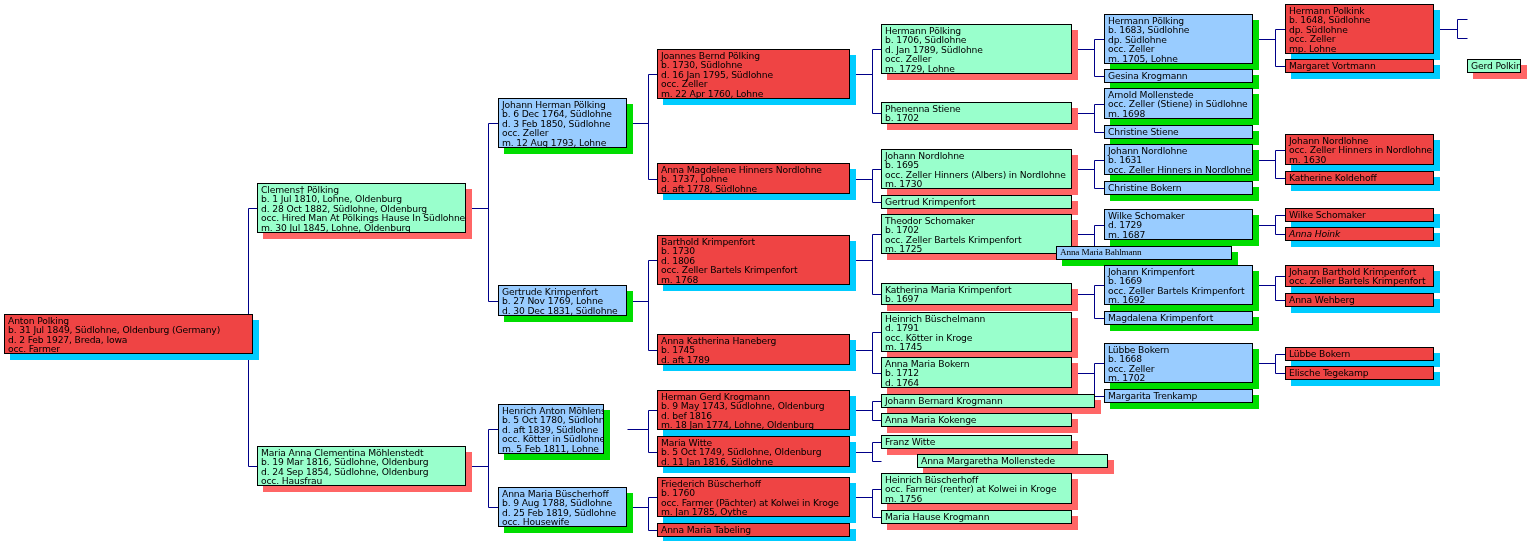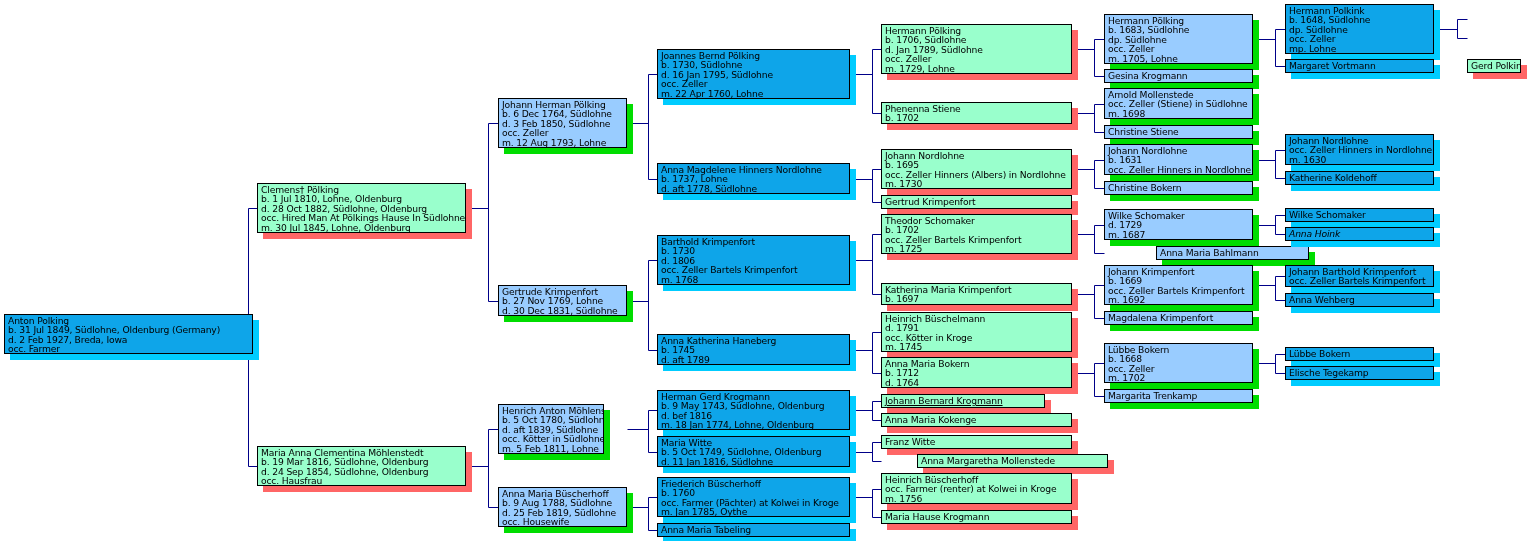--- a/index.html
+++ b/index.html
@@ -1,21 +1,21 @@
 <!DOCTYPE html>
 <html><head>
 <meta charset="utf-8">
 <style>
   html, body { margin:0; padding:0; background:#ffffff; }
   body { width:1533px; height:541px; position:relative; overflow:hidden;
          font-family:"DejaVu Sans", sans-serif; font-size:9.2px; line-height:9.4px; color:#000; }
   #lines { position:absolute; left:0; top:0; width:1533px; height:541px; pointer-events:none; }
   .box { position:absolute; box-sizing:border-box; border:1px solid #000; padding:1px 2px 1px 3px;
          white-space:nowrap; overflow:hidden; cursor:pointer; }
-  .pink  { background:#0ea5e9; box-shadow:6px 6px 0 0 #00ccff; }
+  .pink  { background:#ef4444; box-shadow:6px 6px 0 0 #00ccff; }
   .green { background:#99ffcc; box-shadow:6px 6px 0 0 #ff6666; }
   .blue  { background:#99ccff; box-shadow:6px 6px 0 0 #00dd00; }
   .line-text { display:block; letter-spacing:-0.15px; }
 </style>
 </head>
 <body>
 
 <svg id="lines">
     <line x1="226.5" y1="334.5" x2="248.5" y2="334.5" stroke="#000088" stroke-width="1"></line>
     <line x1="248.5" y1="208.5" x2="248.5" y2="466.5" stroke="#000088" stroke-width="1"></line>
@@ -245,21 +245,21 @@
       <span class="line-text">Heinrich Büschelmann</span>
       <span class="line-text">d. 1791</span>
       <span class="line-text">occ. Kötter in Kroge</span>
       <span class="line-text">m. 1745</span>
     </div>
     <div class="box green" style="left: 881px; top: 357px; width: 191px; height: 31px;">
       <span class="line-text">Anna Maria Bokern</span>
       <span class="line-text">b. 1712</span>
       <span class="line-text">d. 1764</span>
     </div>
-    <div class="box green" style="left: 881px; top: 394px; width: 164px; height: 14px; text-decoration: underline;">
+    <div class="box green" style="left: 881px; top: 394px; width: 214px; height: 14px;">
       <span class="line-text">Johann Bernard Krogmann</span>
     </div>
     <div class="box green" style="left: 881px; top: 413px; width: 191px; height: 14px;">
       <span class="line-text">Anna Maria Kokenge</span>
     </div>
     <div class="box green" style="left: 881px; top: 435px; width: 191px; height: 14px;">
       <span class="line-text">Franz Witte</span>
     </div>
     <div class="box green" style="left: 881px; top: 454px; width: 191px; height: 14px; margin-left: 36px;">
       <span class="line-text">Anna Margaretha Mollenstede</span>
@@ -296,21 +296,21 @@
       <span class="line-text">occ. Zeller Hinners in Nordlohne</span>
     </div>
     <div class="box blue" style="left: 1104px; top: 181px; width: 149px; height: 14px;">
       <span class="line-text">Christine Bokern</span>
     </div>
     <div class="box blue" style="left: 1104px; top: 209px; width: 149px; height: 31px;">
       <span class="line-text">Wilke Schomaker</span>
       <span class="line-text">d. 1729</span>
       <span class="line-text">m. 1687</span>
     </div>
-    <div class="box blue" style="left: 1156px; top: 246px; width: 153px; height: 14px;">
+    <div class="box blue" style="left: 1056px; top: 246px; width: 176px; height: 14px; font-family: Liberation Serif, serif;">
       <span class="line-text">Anna Maria Bahlmann</span>
     </div>
     <div class="box blue" style="left: 1104px; top: 265px; width: 149px; height: 40px;">
       <span class="line-text">Johann Krimpenfort</span>
       <span class="line-text">b. 1669</span>
       <span class="line-text">occ. Zeller Bartels Krimpenfort</span>
       <span class="line-text">m. 1692</span>
     </div>
     <div class="box blue" style="left: 1104px; top: 311px; width: 149px; height: 14px;">
       <span class="line-text">Magdalena Krimpenfort</span>

